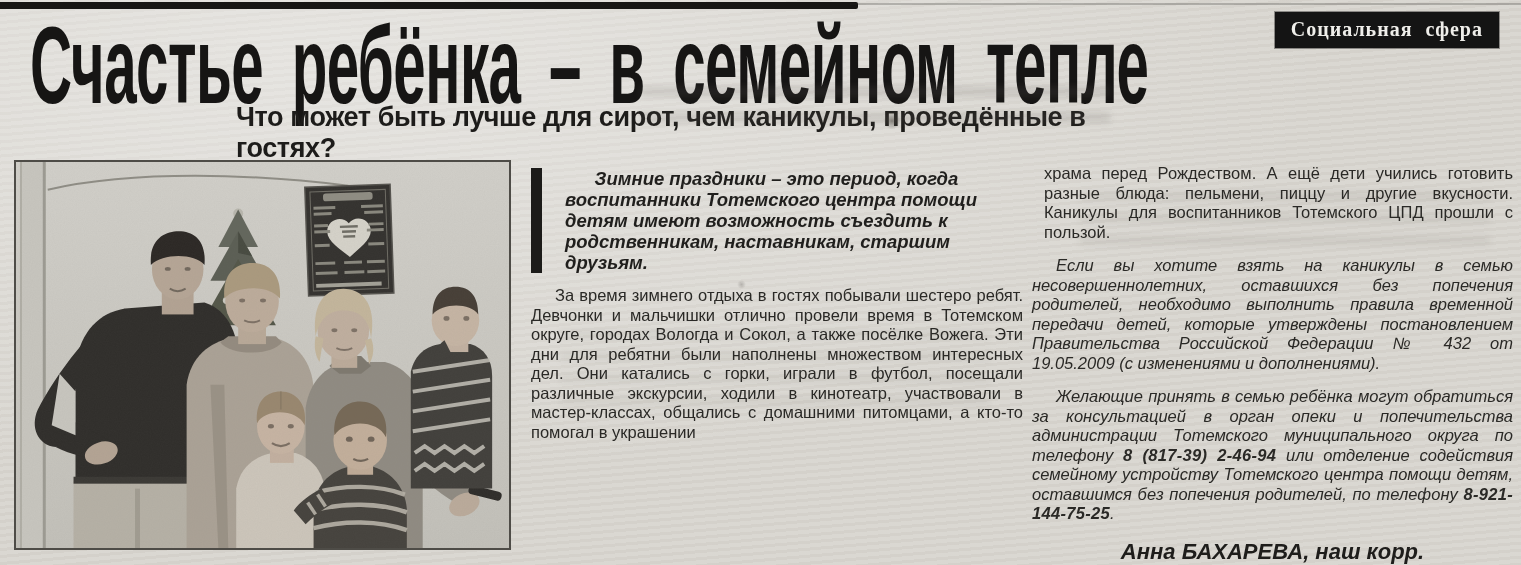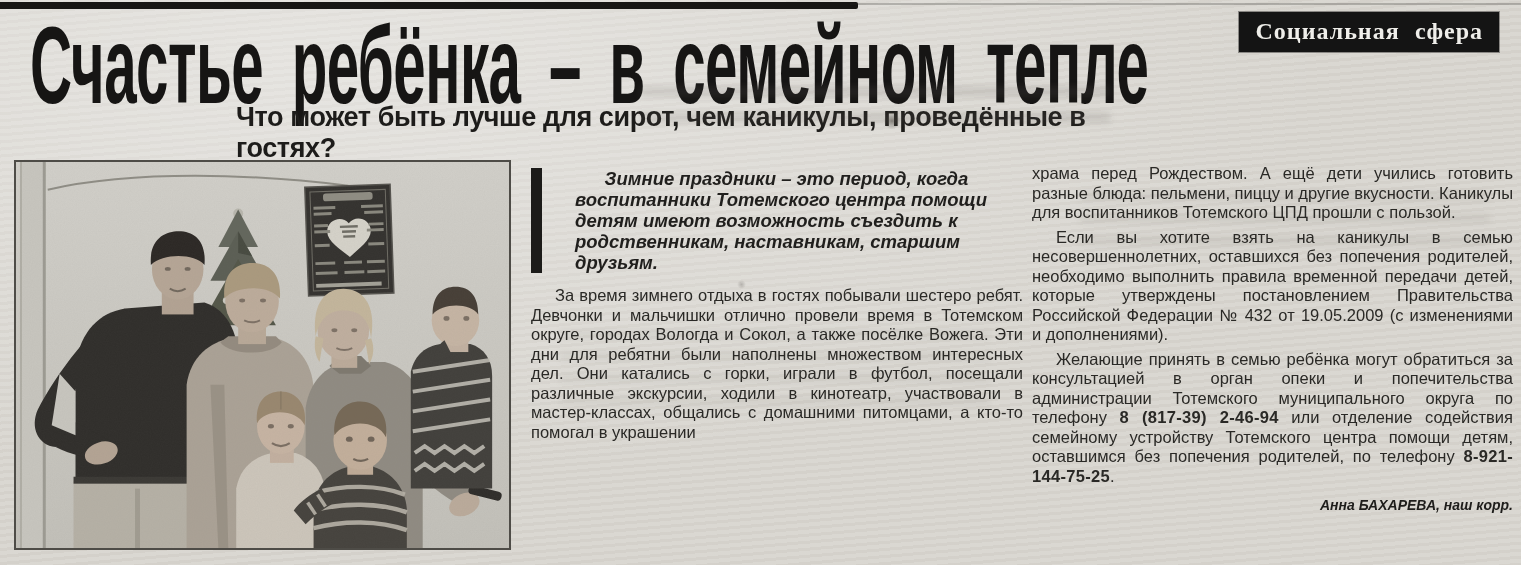--- a/index.html
+++ b/index.html
@@ -33,21 +33,21 @@
   .headline{
     position:absolute;left:30px;top:10px;white-space:nowrap;
     font-size:108px;line-height:1;font-weight:bold;color:#161514;
     letter-spacing:-1px;word-spacing:.22em;
     transform:scale(.54,1.02);transform-origin:left top;
   }
   .badge{
     position:absolute;right:22px;top:12px;
     background:#141414;color:#efeeea;
     font-family:"Liberation Serif", serif;font-weight:bold;
-    font-size:24px;line-height:1;padding:7px 16px 9px 16px;
+    font-size:20px;line-height:1;padding:7px 16px 9px 16px;
     letter-spacing:1px;word-spacing:.35em;
     box-shadow:0 0 0 1px rgba(20,20,20,.4);
   }
   .subhead{
     position:absolute;left:236px;top:102px;width:930px;
     font-size:27px;font-weight:bold;color:#1d1c1a;
     letter-spacing:-.4px;
   }
 
   
@@ -56,33 +56,33 @@
     border:2px solid #4e4c47;background:#cdcbc5;box-sizing:border-box;
   }
   .photo svg{display:block;width:100%;height:100%;}
 
   
   .col{position:absolute;top:164px;text-align:justify;font-size:16.5px;line-height:19.5px;color:#2a2926;}
   .col-1{left:531px;width:492px;}
   .col-2{left:1032px;width:481px;}
   .lede{
     border-left:11px solid #1c1b19;
-    padding-left:33px;margin:4px 0 13px 0;
+    padding-left:23px;margin:4px 0 13px 0;
     font-weight:bold;font-style:italic;
     font-size:18.5px;line-height:21px;color:#201f1d;
     text-align:left;text-indent:1.6em;
   }
   .para{margin:0;text-indent:1.45em;}
-  .para.noindent{text-indent:0;}
-  .para + .para{margin-top:5px;}
+  .para.noindent{text-indent:0;margin-left:12px;}
+  .para + .para{margin-top:14px;font-style:italic;}
   .b{font-weight:bold;letter-spacing:.3px;}
   .byline{
-    margin-top:7px;text-align:right;
+    margin-top:15px;text-align:center;
     font-weight:bold;font-style:italic;
-    font-size:14px;line-height:25px;color:#1e1d1b;
+    font-size:22px;line-height:25px;color:#1e1d1b;
   }
 </style>
 </head>
 <body>
 
 <div id="page">
 
   <div class="top-rule"></div>
   <div class="top-rule-faint"></div>
 

